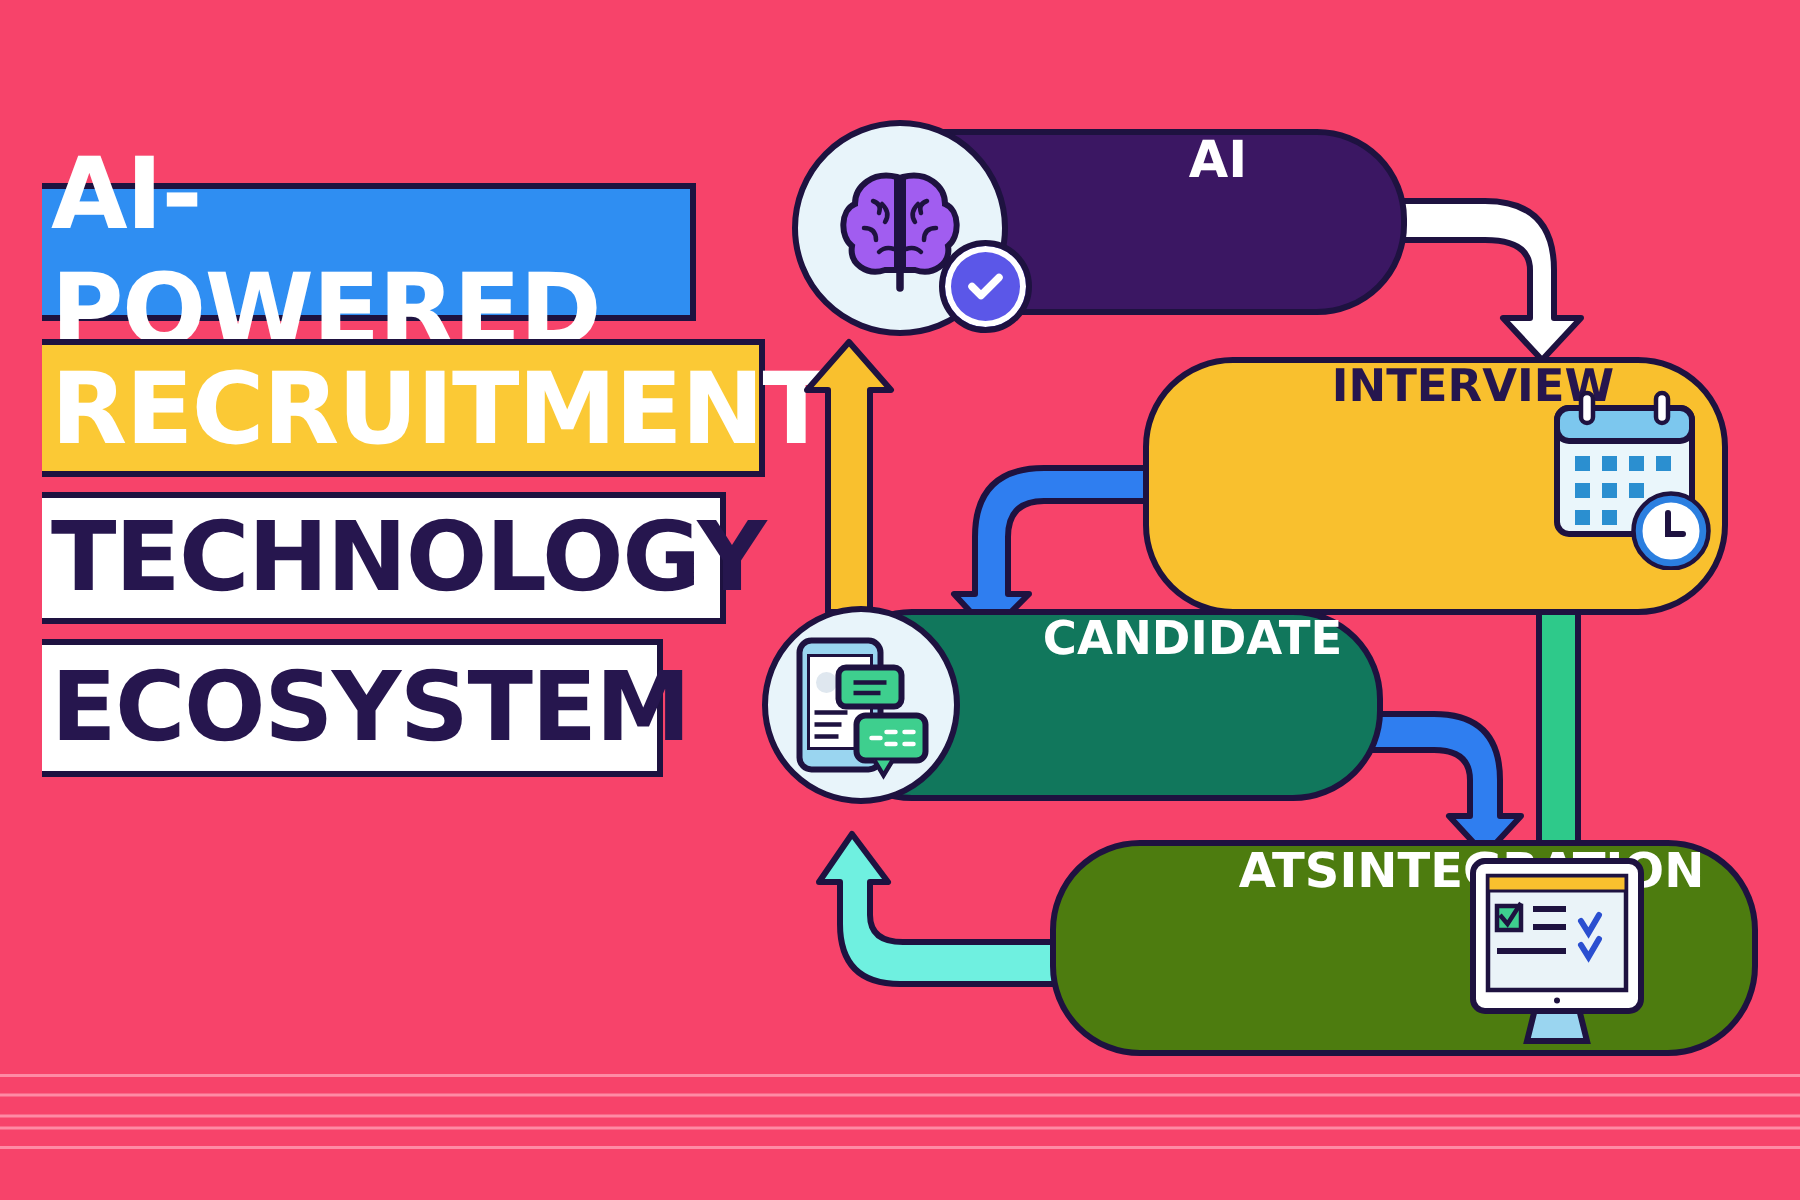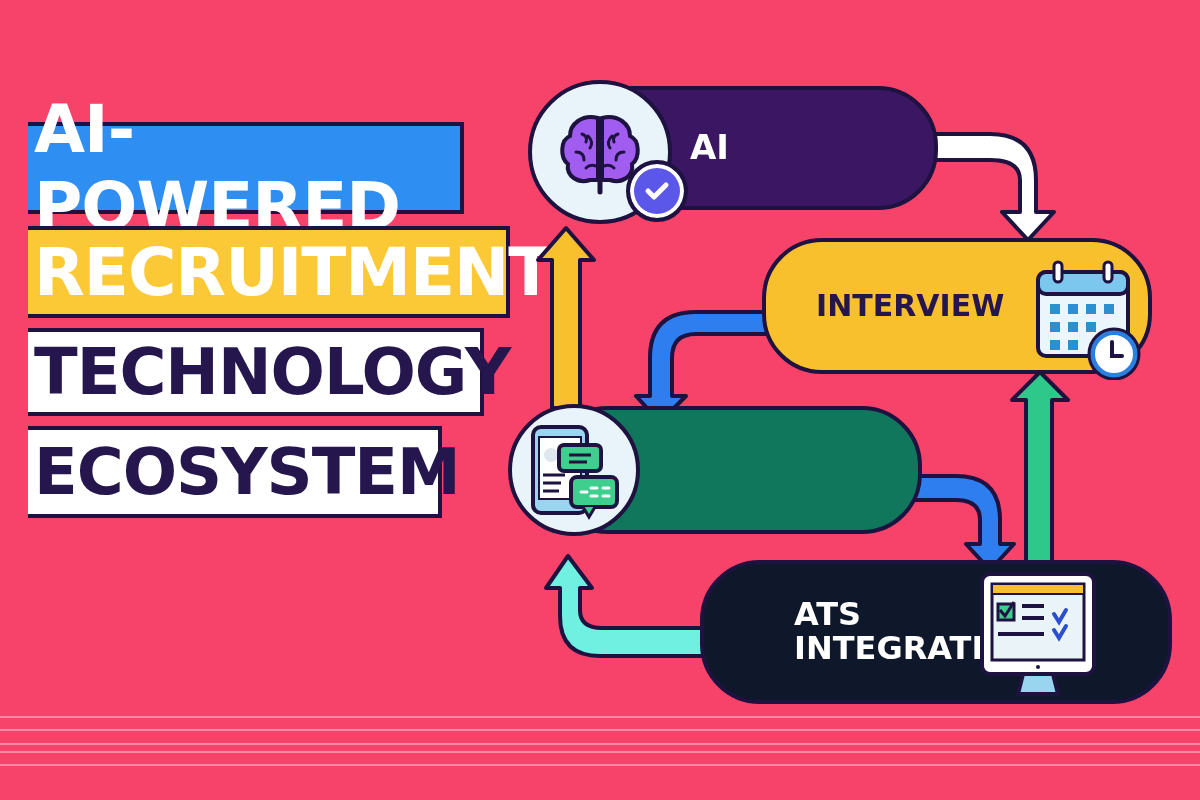--- a/index.html
+++ b/index.html
@@ -5,26 +5,26 @@
   html,body{margin:0;padding:0;}
   body{width:1200px;height:800px;overflow:hidden;background:#f7436a;position:relative;font-family:"DejaVu Sans","Liberation Sans",sans-serif;}
   .bg-lines{position:absolute;left:0;top:716px;width:1200px;height:60px;}
   .bg-lines div{position:absolute;left:0;width:1200px;height:2px;background:#ff9db3;opacity:.8;}
   .title-block{position:absolute;left:0;font-weight:700;letter-spacing:-1px;border:4px solid #1e1240;border-left:none;box-sizing:border-box;display:flex;align-items:center;padding-left:6px;margin-left:28px;}
   .tb1{top:122px;width:436px;height:92px;background:#2f8ef2;color:#fff;font-size:66px;}
   .tb2{top:226px;width:482px;height:92px;background:#fbc935;color:#fff;font-size:66px;}
   .tb3{top:328px;width:456px;height:88px;background:#fff;color:#26164e;font-size:64px;}
   .tb4{top:426px;width:414px;height:92px;background:#fff;color:#26164e;font-size:64px;}
   .diagram{position:absolute;left:0;top:0;width:1200px;height:800px;}
-  .pill{position:absolute;border:4px solid #1e1240;border-radius:60px;box-sizing:border-box;display:flex;flex-direction:column;justify-content:center;font-weight:900;line-height:1.05;}
+  .pill{position:absolute;border:4px solid #1e1240;border-radius:60px;box-sizing:border-box;display:flex;flex-direction:row;justify-content:center;font-weight:900;line-height:1.05;}
   .p1{left:556px;top:86px;width:382px;height:124px;background:#3b1763;color:#fff;font-size:34px;padding-left:130px;}
-  .p2{left:762px;top:238px;width:390px;height:136px;background:#f9c02e;color:#26164e;font-size:30px;padding-left:50px;}
+  .p2{left:762px;top:238px;width:390px;height:172px;background:#f9c02e;color:#26164e;font-size:30px;padding-left:50px;}
   .p3{left:548px;top:406px;width:374px;height:128px;background:#11775c;color:#fff;padding-left:120px;}
   .p3 .l1{font-size:31px;} .p3 .l2{font-size:22px;}
-  .p4{left:700px;top:560px;width:472px;height:144px;background:#0f172a;color:#fff;font-size:32px;padding-left:90px;}
+  .p4{left:700px;top:560px;width:472px;height:144px;background:#4d7c0f;color:#fff;font-size:32px;padding-left:90px;}
   .circle{position:absolute;border:4px solid #1e1240;border-radius:50%;background:#e8f4fa;box-sizing:border-box;display:flex;align-items:center;justify-content:center;}
   .c1{left:528px;top:80px;width:144px;height:144px;}
   .c3{left:508px;top:404px;width:132px;height:132px;}
   .check{position:absolute;left:626px;top:160px;width:62px;height:62px;border-radius:50%;background:#5b57e8;border:4px solid #1e1240;box-sizing:border-box;box-shadow:0 0 0 4px #fff inset;display:flex;align-items:center;justify-content:center;}
   .icon{position:absolute;}
   svg{display:block;}
 </style>
 </head>
 <body>
 
@@ -100,20 +100,21 @@
       <rect x="16" y="80" width="10" height="10"></rect>
         <rect x="34" y="80" width="10" height="10"></rect>
     </g>
     <circle cx="80" cy="94" r="22" fill="#fff" stroke="#2b7fe0" stroke-width="6"></circle>
     <circle cx="80" cy="94" r="25" fill="none" stroke="#1e1240" stroke-width="3"></circle>
     <path d="M78 82 V96 H88" stroke="#1e1240" stroke-width="4" fill="none" stroke-linecap="round"></path>
   </svg>
 </div>
 
 <div class="pill p3">
+  <span class="l1">CANDIDATE</span>
 </div>
 <div class="circle c3">
   <svg width="110" height="110" viewBox="0 0 110 110">
     <rect x="14" y="12" width="54" height="86" rx="8" fill="#9ad5f0" stroke="#1e1240" stroke-width="4"></rect>
     <rect x="20" y="22" width="42" height="62" fill="#fff" stroke="#1e1240" stroke-width="2"></rect>
     <circle cx="32" cy="40" r="7" fill="#dfe7ef"></circle>
     <path d="M24 60 H46 M24 68 H42 M24 76 H40" stroke="#1e1240" stroke-width="3"></path>
     <rect x="40" y="30" width="42" height="26" rx="5" fill="#3ecf8e" stroke="#1e1240" stroke-width="4"></rect>
     <path d="M50 40 H72 M50 47 H68" stroke="#1e1240" stroke-width="3"></path>
     <rect x="52" y="62" width="46" height="30" rx="6" fill="#3ecf8e" stroke="#1e1240" stroke-width="4"></rect>

